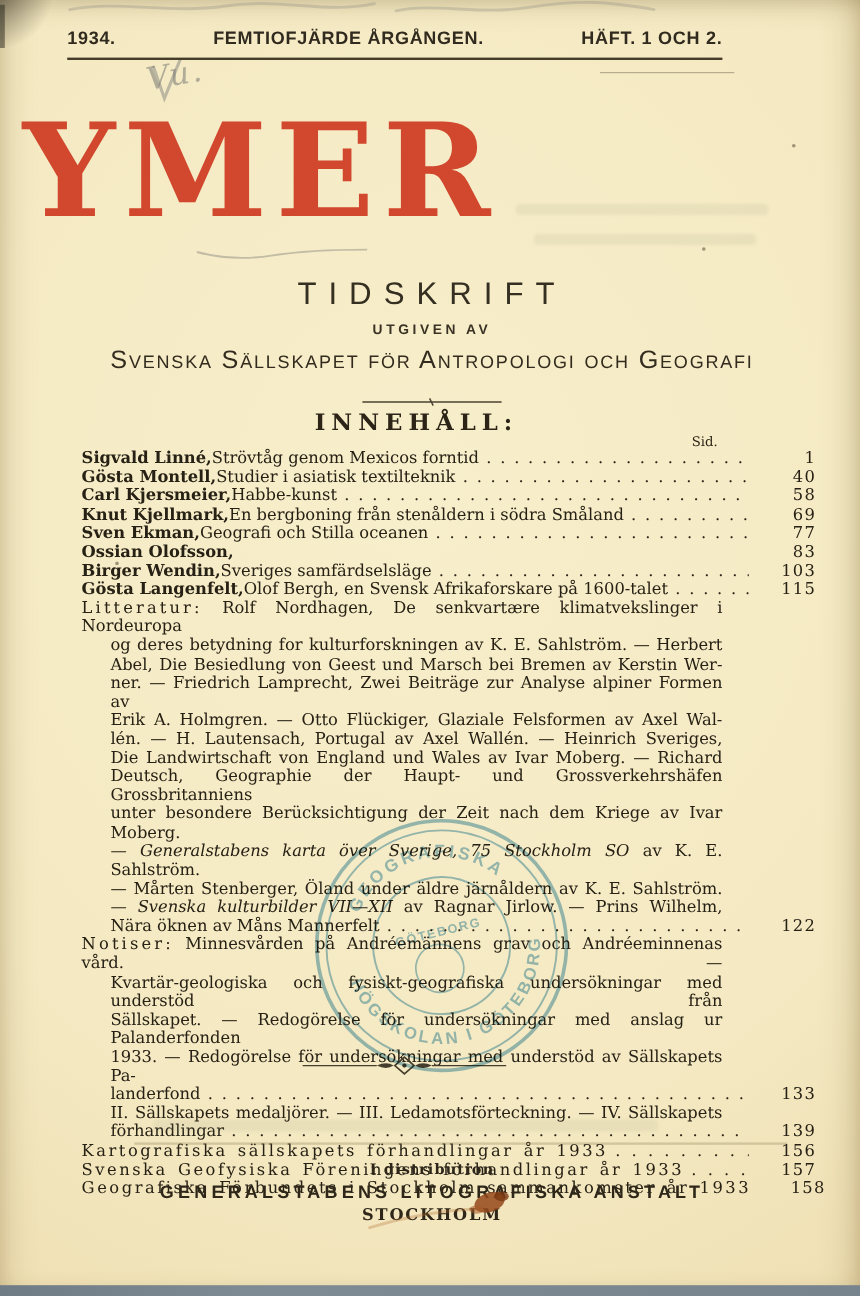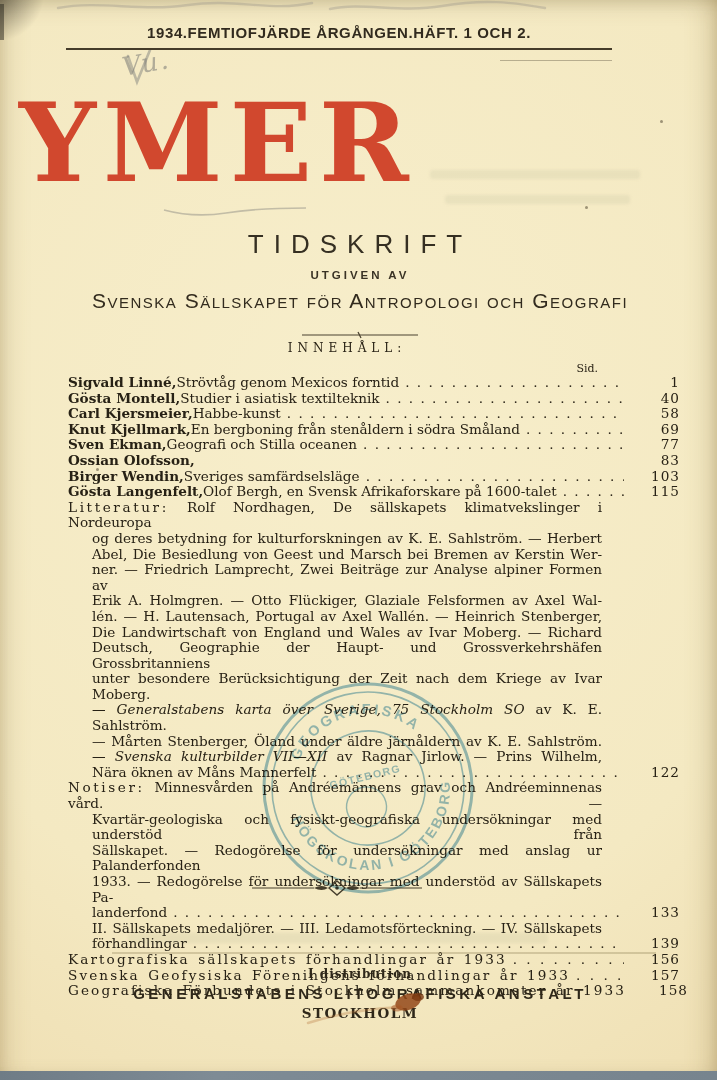--- a/index.html
+++ b/index.html
@@ -9,38 +9,38 @@
     color:var(--ink,#2b2417);
     background:
       radial-gradient(ellipse 120% 90% at 48% 38%, #f7eecb 0%, #f4e9c2 55%, #eeddb0 88%, #e7d4a2 100%);
     box-shadow: inset -20px 0 30px -20px rgba(120,95,45,.45),
                 inset 20px 0 30px -22px rgba(120,95,45,.40),
                 inset 0 18px 26px -20px rgba(100,80,40,.35),
                 inset 0 -14px 22px -16px rgba(120,95,45,.30);
   }
   .abs{position:absolute;}
   
-  .hdr{left:66px; top:24px; width:546px; display:flex; justify-content:center; align-items:baseline;
+  .hdr{left:56px; top:24px; width:546px; display:flex; justify-content:space-between; align-items:baseline;
        font-family:"Liberation Sans","DejaVu Sans",sans-serif; font-weight:bold; font-size:15px;
        letter-spacing:.6px; color:#312a1e; padding-bottom:7px; border-bottom:2px solid #453c2a;}
   .hdr-rule2{left:500px; top:60px; width:112px; height:1px; background:rgba(69,60,42,.35);}
   
   .title{left:0; top:88px; width:680px; text-align:left; color:var(--title-red,#d14a30);
          font-size:108px; line-height:110px; font-weight:bold; letter-spacing:7px;
          font-family:"DejaVu Serif","Liberation Serif",serif;padding-left:19px;}
   .subtitle{left:0; top:229px; width:720px; text-align:center;
             font-family:"Liberation Sans","DejaVu Sans",sans-serif; font-size:26px; letter-spacing:10px; color:#352f22;}
   .issuedby{left:0; top:269px; width:720px; text-align:center;
             font-family:"Liberation Sans","DejaVu Sans",sans-serif; font-weight:bold; font-size:11.5px; letter-spacing:3px; color:#3a3325;}
   .society{left:0; top:289px; width:720px; text-align:center;
            font-family:"Liberation Sans","DejaVu Sans",sans-serif; font-variant:small-caps;
            font-size:21px; letter-spacing:1.5px; color:#322b1e;}
   .orn-top{left:300px; top:331px; width:120px; height:8px;}
   
-  .toc-head{left:0; top:341px; width:694px; text-align:center; font-size:12px; font-weight:normal; letter-spacing:5px; color:#2b2417;}
+  .toc-head{left:0; top:341px; width:694px; text-align:center; font-size:19px; font-weight:bold; letter-spacing:5px; color:#2b2417;}
   .sid{left:66px; top:362px; width:572px; text-align:right; font-size:11px; padding-right:40px; box-sizing:border-box;}
   .toc{left:68px; top:375px; width:612px; font-size:13.6px; line-height:15.6px; color:#272115;}
   .toc-row{display:flex; align-items:baseline; white-space:nowrap;}
   .toc-row.block{display:block; white-space:normal; padding-right:78px; text-align:justify; text-align-last:justify;}
   .toc-row.indent{padding-left:24px;}
   .toc-row.spaced{letter-spacing:2.1px; word-spacing:2px;}
   .author{font-weight:bold;}
   .spaced-label{letter-spacing:2.6px;}
   .em{font-style:italic;}
   .dots{flex:1 1 auto; overflow:hidden; white-space:nowrap; letter-spacing:1.5px; margin:0 14px 0 6px; color:#2d2619;}
@@ -145,26 +145,26 @@
         <span> Sveriges samfärdselsläge</span>
         <span class="dots">. . . . . . . . . . . . . . . . . . . . . . . . . . . . . . . . . . . . . . . . . . . . . . . . . . . . . . . . . . . . . . . . . . . . . . . . . . . . . . . . . . . . . . . . . . </span>
         <span class="pg">103</span>
       </div>
       <div class="toc-row">
         <span class="author">Gösta Langenfelt,</span>
         <span> Olof Bergh, en Svensk Afrikaforskare på 1600-talet</span>
         <span class="dots">. . . . . . . . . . . . . . . . . . . . . . . . . . . . . . . . . . . . . . . . . . . . . . . . . . . . . . . . . . . . . . . . . . . . . . . . . . . . . . . . . . . . . . . . . . </span>
         <span class="pg">115</span>
       </div>
-      <div class="toc-row block"><span class="spaced-label">Litteratur:</span><span> Rolf Nordhagen, De sällskapets klimatvekslinger i Nordeuropa</span></div>
+      <div class="toc-row block"><span class="spaced-label">Litteratur:</span><span> Rolf Nordhagen, De senkvartære klimatvekslinger i Nordeuropa</span></div>
       <div class="toc-row indent block"><span>og deres betydning for kulturforskningen av K. E. Sahlström. — Herbert</span></div>
       <div class="toc-row indent block"><span>Abel, Die Besiedlung von Geest und Marsch bei Bremen av Kerstin Wer-</span></div>
       <div class="toc-row indent block"><span>ner. — Friedrich Lamprecht, Zwei Beiträge zur Analyse alpiner Formen av</span></div>
       <div class="toc-row indent block"><span>Erik A. Holmgren. — Otto Flückiger, Glaziale Felsformen av Axel Wal-</span></div>
-      <div class="toc-row indent block"><span>lén. — H. Lautensach, Portugal av Axel Wallén. — Heinrich Stenberger,</span></div>
+      <div class="toc-row indent block"><span>lén. — H. Lautensach, Portugal av Axel Wallén. — Heinrich Sveriges,</span></div>
       <div class="toc-row indent block"><span>Die Landwirtschaft von England und Wales av Ivar Moberg. — Richard</span></div>
       <div class="toc-row indent block"><span>Deutsch, Geographie der Haupt- und Grossverkehrshäfen Grossbritanniens</span></div>
       <div class="toc-row indent block"><span>unter besondere Berücksichtigung der Zeit nach dem Kriege av Ivar Moberg.</span></div>
       <div class="toc-row indent block"><span class="em">— Generalstabens karta över Sverige, 75 Stockholm SO</span><span> av K. E. Sahlström.</span></div>
       <div class="toc-row indent block"><span>— Mårten Stenberger, Öland under äldre järnåldern av K. E. Sahlström.</span></div>
       <div class="toc-row indent block"><span class="em">— Svenska kulturbilder VII—XII</span><span> av Ragnar Jirlow. — Prins Wilhelm,</span></div>
       <div class="toc-row indent">
         <span>Nära öknen av Måns Mannerfelt</span>
         <span class="dots">. . . . . . . . . . . . . . . . . . . . . . . . . . . . . . . . . . . . . . . . . . . . . . . . . . . . . . . . . . . . . . . . . . . . . . . . . . . . . . . . . . . . . . . . . . </span>
         <span class="pg">122</span>

